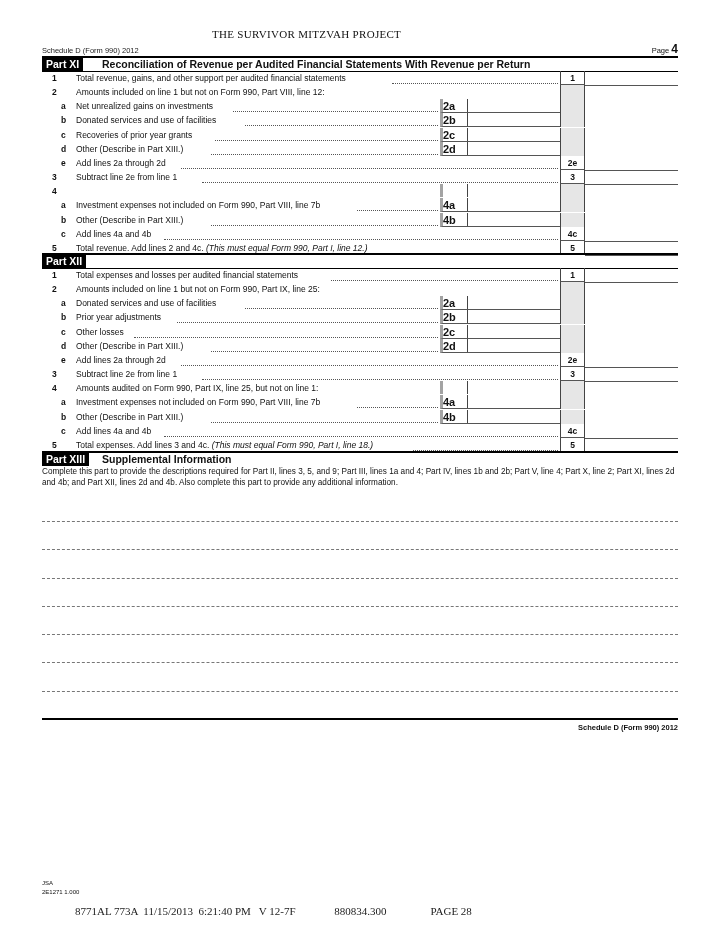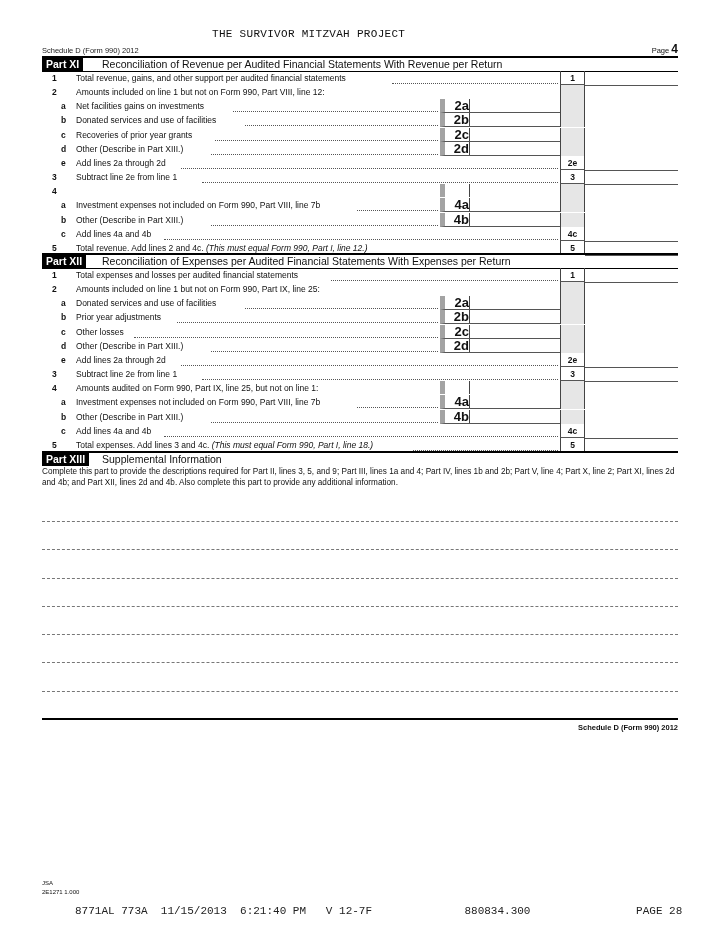--- a/index.html
+++ b/index.html
@@ -1,32 +1,32 @@
 <!DOCTYPE html>
 <html><head>
 <meta charset="utf-8">
 <style>
   html, body { margin:0; padding:0; background:#fff; }
   body { width:720px; height:932px; position:relative; overflow:hidden; font-family:"Liberation Sans", sans-serif; color:#111; }
   .abs { position:absolute; }
-  .mono { font-family:Liberation Mono, monospace; }
+  .mono { font-family:Liberation Serif, serif; }
   .org-title { left:212px; top:28px; font-size:11px; letter-spacing:0.3px; }
   .sched-hdr { left:42px; top:46px; font-size:7.5px; color:#222; }
   .page-no { right:42px; top:42px; font-size:7.5px; }
   .page-no b { font-size:12px; }
   .rule-thick { background:#000; height:1.5px; }
   .part-bar { left:42px; width:636px; height:13px; border-bottom:1px solid #000; }
   .part-tag { position:absolute; left:0; top:0; height:13px; background:#000; color:#fff; font-weight:bold; font-size:10.5px; line-height:13px; padding:0 4px; }
-  .part-title { position:absolute; top:0; font-weight:normal; font-size:10.5px; line-height:13px; white-space:nowrap; }
+  .part-title { position:absolute; top:0; font-weight:bold; font-size:10.5px; line-height:13px; white-space:nowrap; }
   .row { left:42px; width:636px; height:14px; }
   .num { position:absolute; left:10px; width:10px; font-size:8.5px; font-weight:bold; line-height:14px; }
   .sub { position:absolute; left:19px; width:10px; font-size:8.5px; font-weight:bold; line-height:14px; }
   .txt { position:absolute; left:34px; font-size:8.5px; line-height:14px; white-space:nowrap; }
   .dots { position:absolute; height:2px; top:10px; border-bottom:1.5px dotted #555; }
-  .lblbox { position:absolute; left:398px; width:24px; height:13px; border-left:5px solid #a3a3a3; border-right:1px solid #444; font-size:13px; font-weight:bold; text-align:right; line-height:14px; }
+  .lblbox { position:absolute; left:398px; width:24px; height:13px; border-left:3px solid #a3a3a3; border-right:1px solid #444; font-size:11px; font-weight:bold; text-align:left; line-height:14px; }
   .inbox { position:absolute; left:422px; width:96px; height:13px; }
   .gcol { position:absolute; left:518px; width:25px; height:14px; border-left:1px solid #444; border-right:1px solid #444; text-align:center; font-size:8.5px; font-weight:bold; line-height:14px; box-sizing:border-box; }
   .gcol.gray { background:#e6e6e6; }
   .amt { position:absolute; left:543px; width:93px; height:14px; }
   .dash { left:42px; width:636px; height:0; border-top:1.5px dashed #777; }
   .instr { left:42px; top:466px; width:636px; font-size:8.2px; line-height:11px; }
   .footer-sched { right:42px; top:723px; font-size:7.5px; font-weight:bold; }
   .jsa { left:42px; top:879px; font-size:6px; line-height:9px; }
   .printline { left:75px; top:905px; font-size:11px; white-space:pre; color:#222; }
 </style>
@@ -51,21 +51,21 @@
       <span class="amt" style="border-bottom: 1px solid rgb(85, 85, 85);"></span>
     </div>
     <div class="abs row" style="top: 85.15px;">
       <span class="num">2</span>
       <span class="txt"><span>Amounts included on line 1 but not on Form 990, Part VIII, line 12:</span></span>
       <span class="gcol gray"></span>
       <span class="amt"></span>
     </div>
     <div class="abs row" style="top: 99.3px;">
       <span class="sub">a</span>
-      <span class="txt"><span>Net facilities gains on investments</span></span>
+      <span class="txt"><span>Net unrealized gains on investments</span></span>
       <span class="dots" style="left: 190.5px; width: 205.5px;"></span>
       <span class="lblbox" style="border-bottom: 1px solid rgb(85, 85, 85);">2a</span>
       <span class="inbox" style="border-bottom: 1px solid rgb(85, 85, 85);"></span>
       <span class="gcol gray"></span>
       <span class="amt"></span>
     </div>
     <div class="abs row" style="top: 113.45px;">
       <span class="sub">b</span>
       <span class="txt"><span>Donated services and use of facilities</span></span>
       <span class="dots" style="left: 203.4px; width: 192.6px;"></span>
@@ -142,21 +142,20 @@
       <span class="txt"><span>Total revenue. Add lines 2 and 4c.</span><i> (This must equal Form 990, Part I, line 12.)</i></span>
       <span class="dots" style="left: 366.6px; width: 149.4px;"></span>
       <span class="gcol" style="border-bottom: 1px solid rgb(85, 85, 85);">5</span>
       <span class="amt" style="border-bottom: 1px solid rgb(85, 85, 85);"></span>
     </div>
   </div>
 
 <div class="abs rule-thick" style="left:42px;top:253px;width:636px;"></div>
 <div class="abs part-bar" style="top:255px;">
   <span class="part-tag">Part XII</span>
-  <span class="part-title" style="left:60px;">Reconciliation of Expenses per Audited Financial Statements With Expenses per Return</span>
 </div>
 <div id="part-xii-rows">
     <div class="abs row" style="top: 268px;">
       <span class="num">1</span>
       <span class="txt"><span>Total expenses and losses per audited financial statements</span></span>
       <span class="dots" style="left: 289.4px; width: 226.6px;"></span>
       <span class="gcol" style="border-bottom: 1px solid rgb(85, 85, 85);">1</span>
       <span class="amt" style="border-bottom: 1px solid rgb(85, 85, 85);"></span>
     </div>
     <div class="abs row" style="top: 282.15px;">

